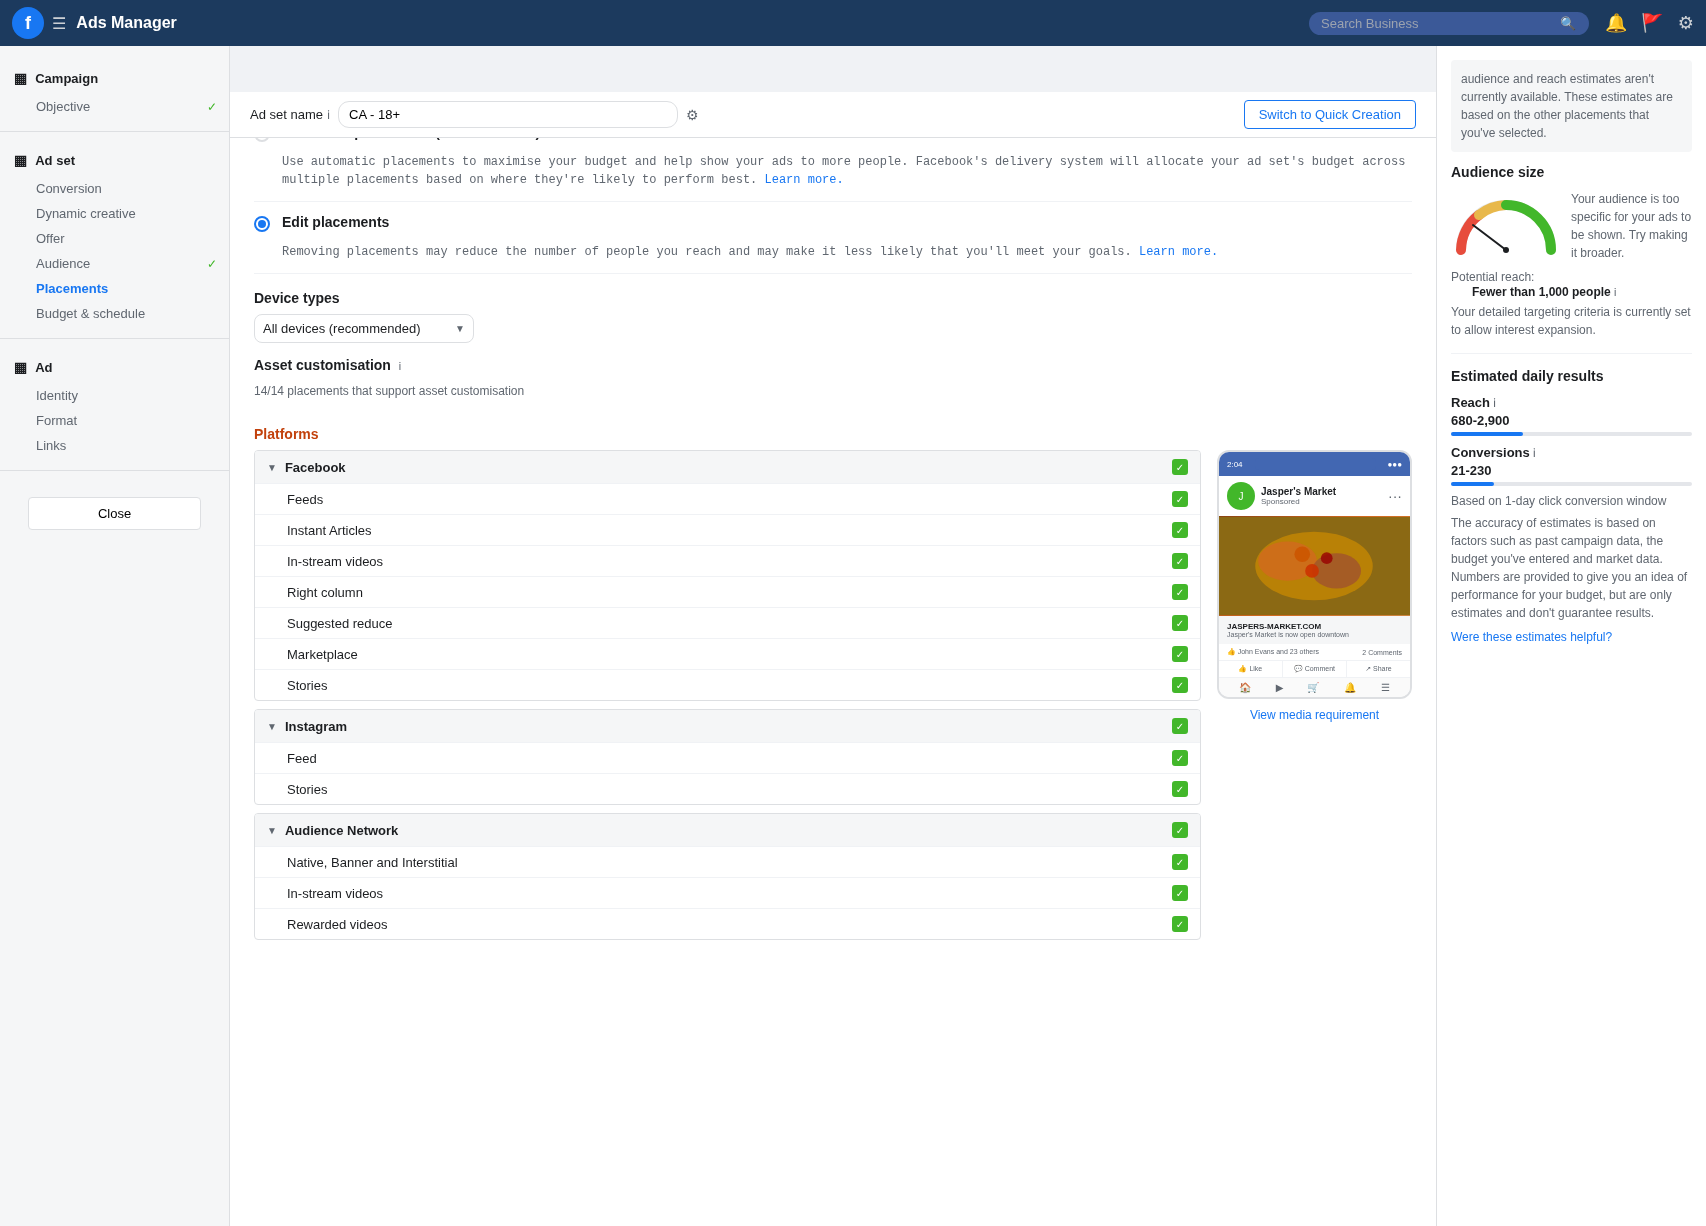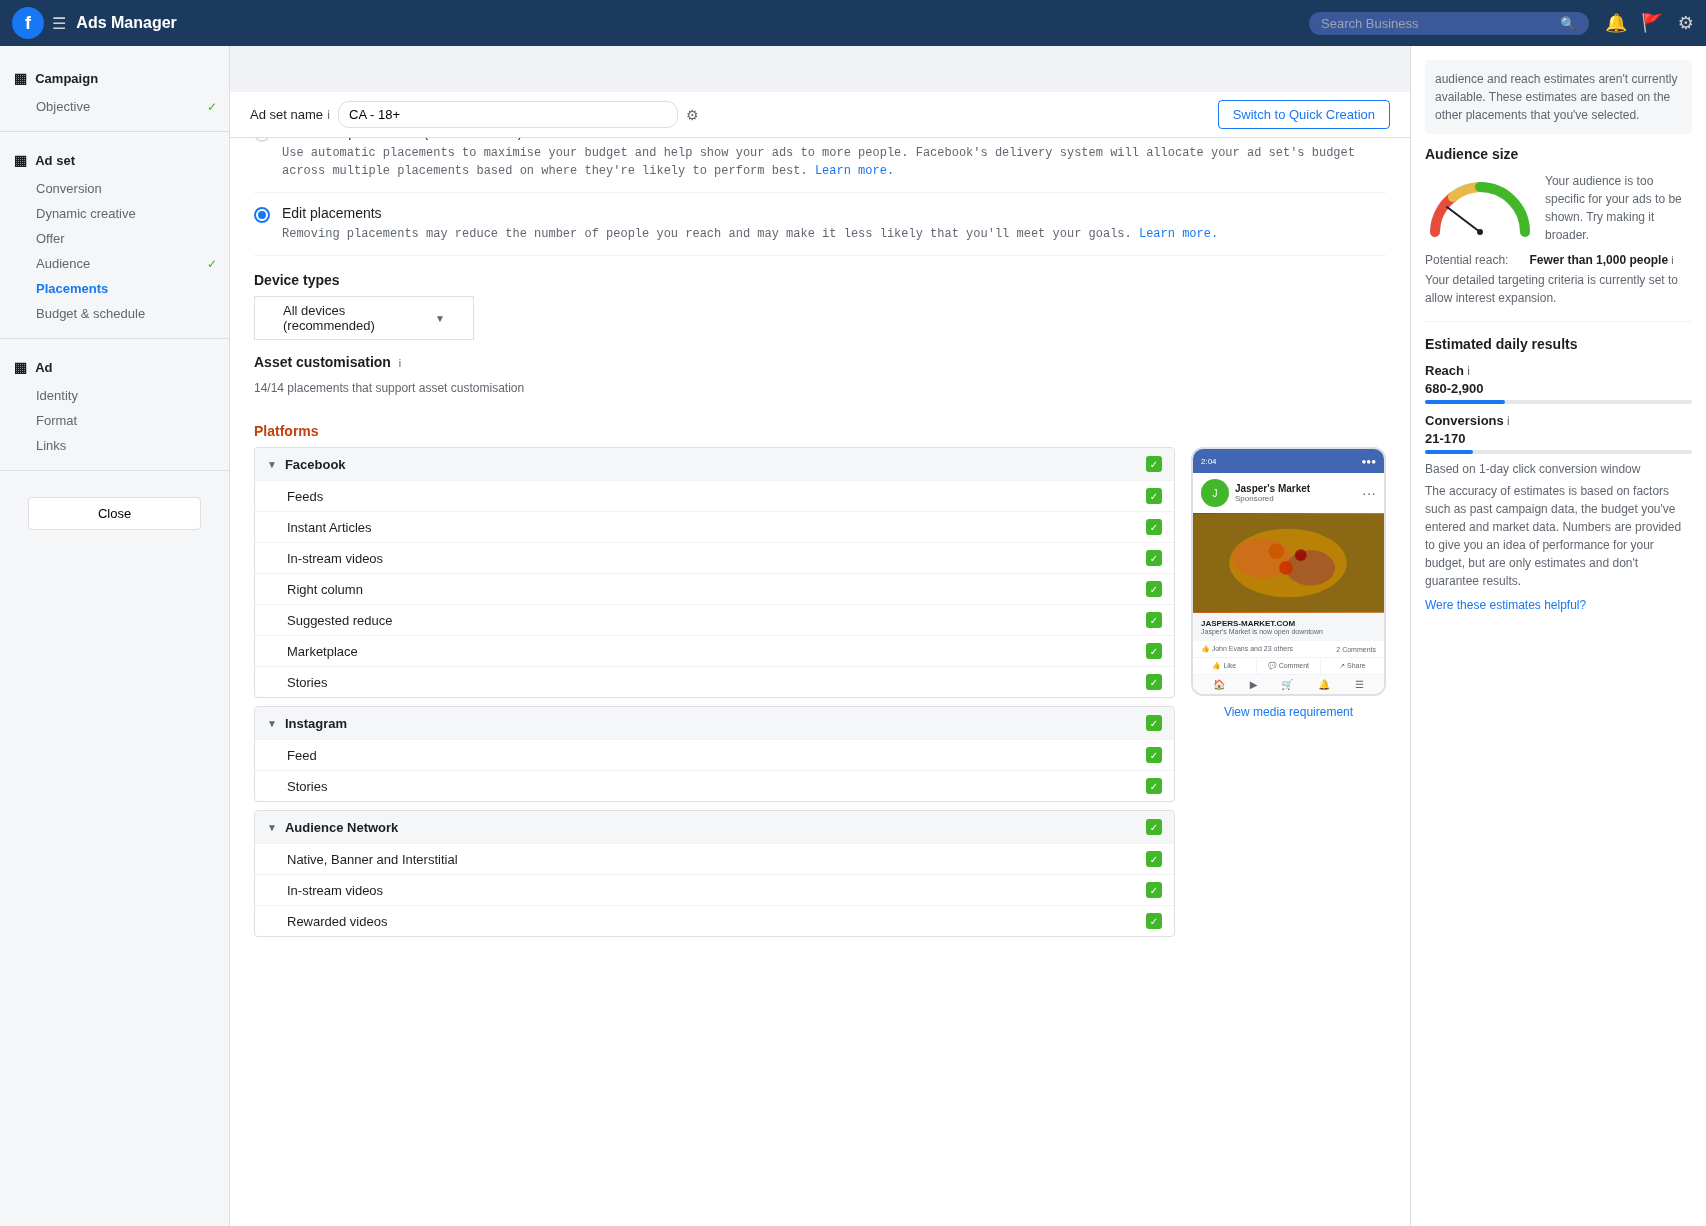--- a/index.html
+++ b/index.html
@@ -38,32 +38,32 @@
     .adset-label { font-size: 13px; font-weight: 500; color: #1c1e21; margin-right: 4px; }
     .adset-info { color: #606770; font-size: 12px; margin-right: 8px; }
     .adset-input { border: 1px solid #dddfe2; border-radius: 11px; padding: 5px 10px; font-size: 13px; min-width: 340px; outline: none; }
     .adset-gear { margin-left: 8px; color: #606770; cursor: pointer; font-size: 14px; }
     .adset-bar-right { margin-left: auto; }
     .switch-btn { padding: 6px 14px; background: white; border: 1px solid #1877f2; border-radius: 4px; color: #1877f2; font-size: 13px; font-weight: 500; cursor: pointer; white-space: nowrap; }
 
     
     .main-area { display: flex; flex: 1; overflow: hidden; }
     .content { flex: 1; overflow-y: auto; padding: 20px 24px; background: white; }
-    .right-panel { width: 296px; background: white; border-left: 1px solid #dddfe2; overflow-y: auto; padding: 14px; flex-shrink: 0; }
+    .right-panel { width: 270px; background: white; border-left: 1px solid #dddfe2; overflow-y: auto; padding: 14px; flex-shrink: 0; }
 
     
     .placement-option { display: flex; align-items: flex-start; padding: 12px 0; border-bottom: 1px solid #f0f2f5; }
     .placement-option:last-child { border-bottom: none; }
-    .placement-title { font-size: 14px; font-weight: 400; color: #1c1e21; margin-bottom: 4px; }
+    .placement-title { font-size: 14px; font-weight: 700; color: #1c1e21; margin-bottom: 13px; }
     .placement-desc { font-size: 12px; color: #606770; line-height: 1.5; font-family: Liberation Mono, monospace; }
     .placement-link { color: #1877f2; text-decoration: none; }
 
     
     .section-label { font-size: 14px; font-weight: 600; color: #1c1e21; margin: 16px 0 8px; }
-    .device-select { display: flex; align-items: center; border: 1px solid #dddfe2; border-radius: 0; padding: 6px 28px; background: white; cursor: pointer; font-size: 13px; width: 220px; justify-content: space-between; }
+    .device-select { display: flex; align-items: center; border: 1px solid #dddfe2; border-radius: 8px; padding: 6px 8px; background: white; cursor: pointer; font-size: 13px; width: 220px; justify-content: space-between; }
     .device-select-arrow { color: #606770; font-size: 10px; }
 
     
     .asset-section { margin: 14px 0; }
     .asset-title { font-size: 14px; font-weight: 600; color: #1c1e21; }
     .asset-info { color: #606770; font-size: 11px; margin-left: 4px; }
     .asset-sub { font-size: 12px; color: #606770; margin-top: 11px; }
 
     
     .platforms-title { font-size: 14px; font-weight: 600; color: #c2410c; margin: 28px 0 8px; }
@@ -441,21 +441,21 @@
           <div class="rp-progress">
             <div class="rp-progress-fill" style="width:30%;background:#1877f2;"></div>
           </div>
         </div>
 
         <div>
           <div class="rp-label-row">
             <span class="rp-reach">Conversions</span>
             <span class="rp-info-icon">ℹ</span>
           </div>
-          <div class="rp-reach">21-170</div>
+          <div class="rp-reach">21-230</div>
           <div class="rp-progress">
             <div class="rp-progress-fill" style="width:18%;background:#1877f2;"></div>
           </div>
           <div style="font-size:12px;color:#606770;margin-top:2px;">Based on 1-day click conversion window</div>
         </div>
 
         <div class="rp-daily-text">The accuracy of estimates is based on factors such as past campaign data, the budget you've entered and market data. Numbers are provided to give you an idea of performance for your budget, but are only estimates and don't guarantee results.</div>
         <a href="#" class="rp-helpful-link">Were these estimates helpful?</a>
       </div>
     </div>

